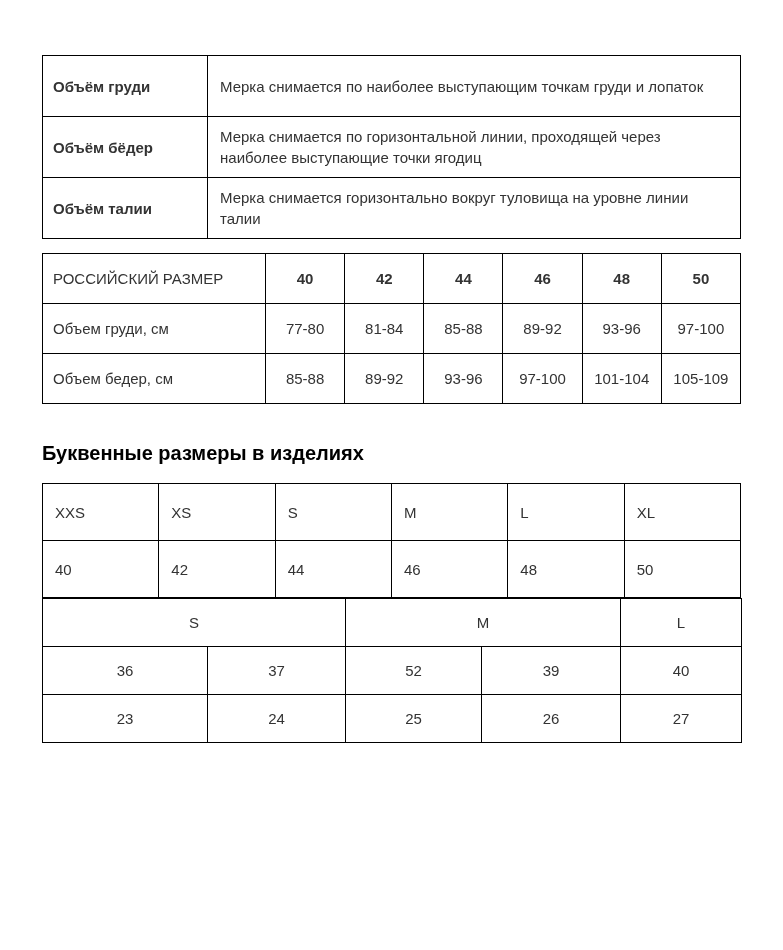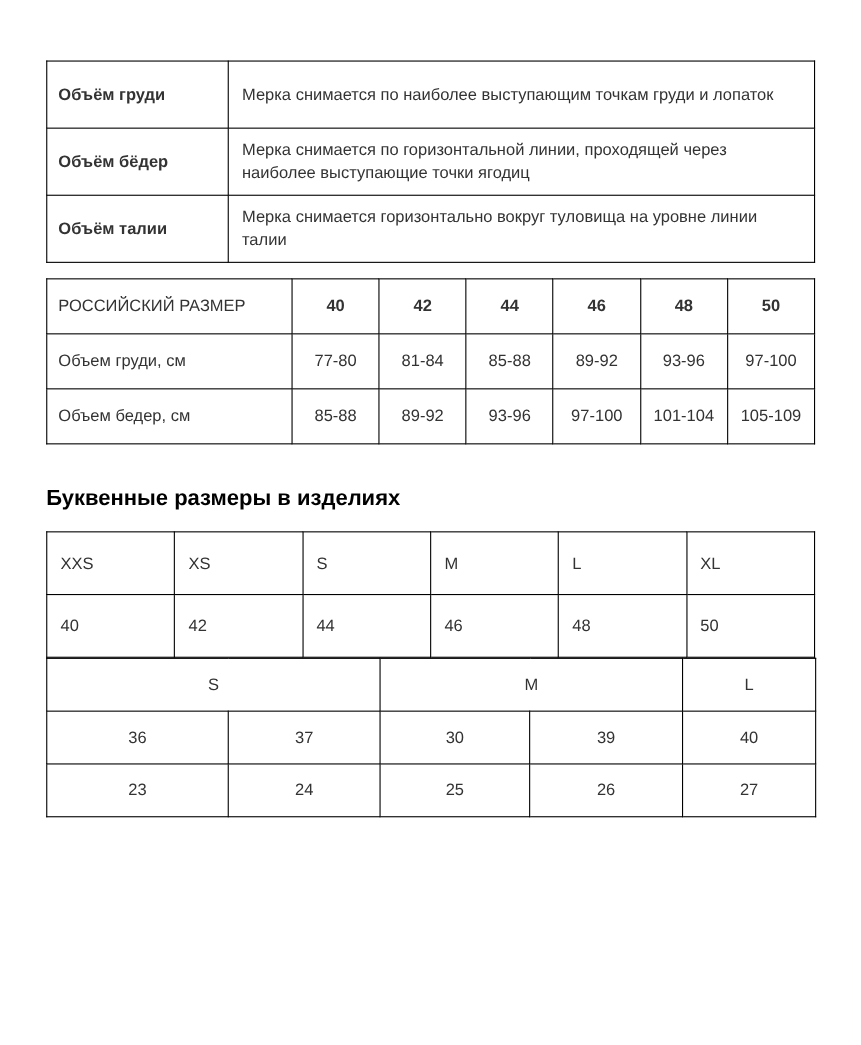--- a/index.html
+++ b/index.html
@@ -147,21 +147,21 @@
     </colgroup>
     <tbody>
       <tr>
         <td colspan="2">S</td>
         <td colspan="2">M</td>
         <td>L</td>
       </tr>
       <tr>
         <td>36</td>
         <td>37</td>
-        <td>30</td>
+        <td>52</td>
         <td>39</td>
         <td>40</td>
       </tr>
       <tr>
         <td>23</td>
         <td>24</td>
         <td>25</td>
         <td>26</td>
         <td>27</td>
       </tr>

